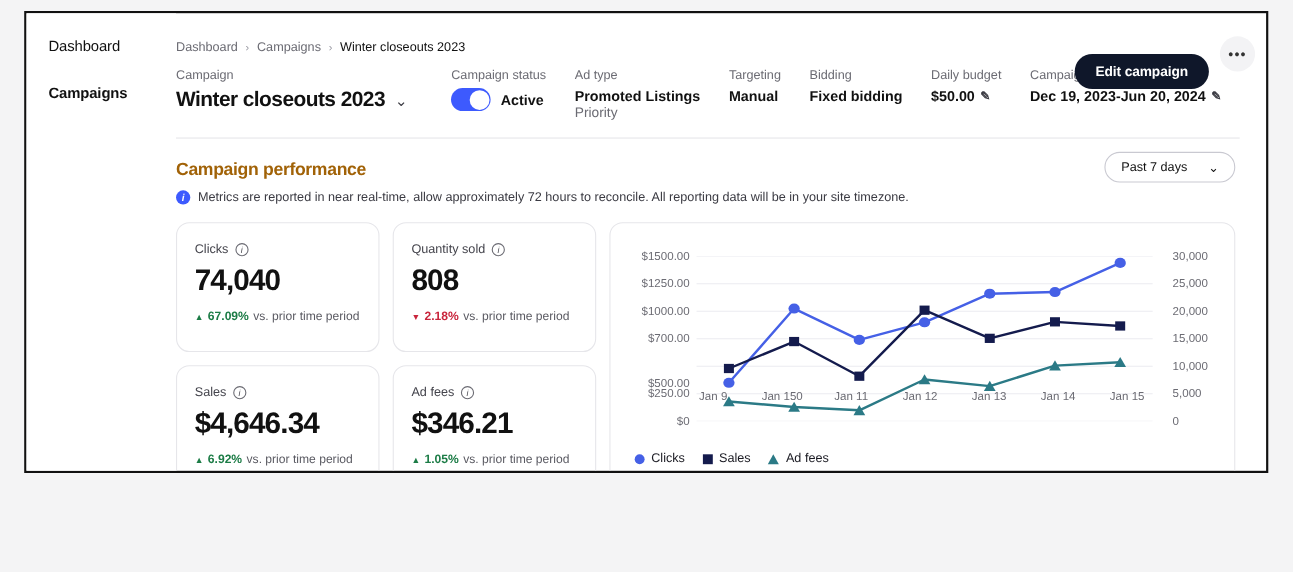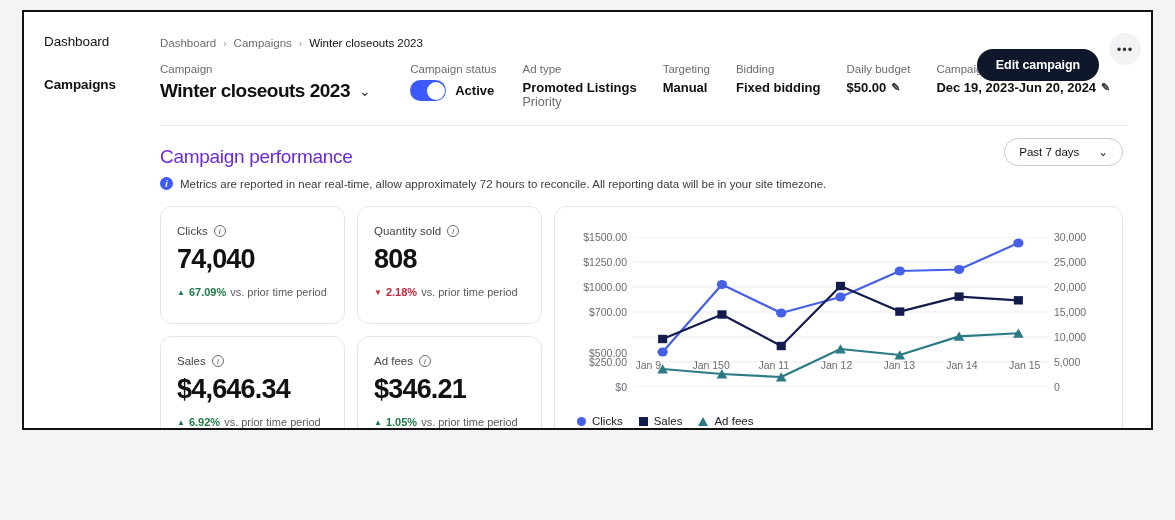--- a/index.html
+++ b/index.html
@@ -47,21 +47,21 @@
   .campaign-field .svalue { font-size: 19px; letter-spacing: -0.5px; gap: 9px; }
   .chev { color: #3a3a42; font-weight: 400; font-size: 14px; }
   .ad-type-sub { font-size: 12.5px; color: #6b6b73; font-weight: 400; }
   .toggle-wrap { display: flex; align-items: center; gap: 9px; }
   .toggle { width: 36px; height: 21px; border-radius: 11px; background: #3d5afe; position: relative; cursor: pointer; flex: 0 0 36px; }
   .toggle .knob { position: absolute; right: 1.5px; top: 1.5px; width: 18px; height: 18px; border-radius: 50%; background: #fff; }
   .pencil { font-size: 11px; color: #3a3a42; cursor: pointer; }
   .divider { height: 1px; background: #e6e6ea; margin-right: 24px; }
   
   .perf { padding-top: 20px; position: relative; }
-  .perf-title { font-size: 19px; font-weight: 400; color: #6d28d9; letter-spacing: -0.3px; }
+  .perf-title { font-size: 16px; font-weight: 700; color: #a16207; letter-spacing: -0.3px; }
   .perf-note { display: flex; align-items: center; gap: 7px; margin-top: 9px; font-size: 11.5px; color: #3a3a42; }
   .info-dot { width: 13px; height: 13px; border-radius: 50%; background: #3d5afe; color: #fff;
               font-size: 9px; font-weight: 700; display: flex; align-items: center; justify-content: center; flex: 0 0 13px; font-style: italic; }
   .range-btn {
     position: absolute; right: 28px; top: 12px;
     border: 1px solid #c9c9d1; border-radius: 15px; background: #fff;
     font-size: 11.5px; color: #111; padding: 6px 14px; cursor: pointer;
     display: flex; align-items: center; gap: 19px; font-family: "Liberation Sans", sans-serif;
   }
   
@@ -77,21 +77,21 @@
   .up { color: #1c7c46; } .down { color: #c9253c; }
   .tri { font-size: 8px; }
   
   .chart-card { flex: 1; border: 1px solid #e6e6ea; border-radius: 12px; padding: 18px 16px 12px 16px; position: relative; }
   .chart-title { font-size: 14.5px; font-weight: 700; color: #111; letter-spacing: -0.2px; }
   .plot-wrap { position: relative; margin-top: 12px; height: 150px; }
   .ylabels { position: absolute; font-size: 10.5px; color: #6b6b73; text-align: right; }
   .ylabels.left { left: 0; width: 56px; }
   .ylabels.right { right: 0; width: 52px; text-align: left; }
   .ytick { position: absolute; right: 0; transform: translateY(-50%); white-space: nowrap; }
-  .ylabels.right .ytick { left: 0; right: auto; }
+  .ylabels.right .ytick { left: 12px; right: auto; }
   .plot { position: absolute; left: 62px; right: 58px; top: 0; bottom: 0; }
   .xlabels { position: absolute; left: 62px; right: 66px; top: 152px; display: flex; }
   .xtick { flex: 1; text-align: center; font-size: 10.5px; color: #6b6b73; white-space: nowrap; }
   .legend { display: flex; gap: 16px; margin-top: 28px; padding-left: 6px; }
   .lg { display: flex; align-items: center; gap: 6px; font-size: 11.5px; color: #1a1a22; }
   .lg .mk { width: 9px; height: 9px; display: inline-block; }
   .mk.circle { border-radius: 50%; }
   .mk.tri { width: 0; height: 0; border-left: 5px solid transparent; border-right: 5px solid transparent; }
 </style>
 </head>

